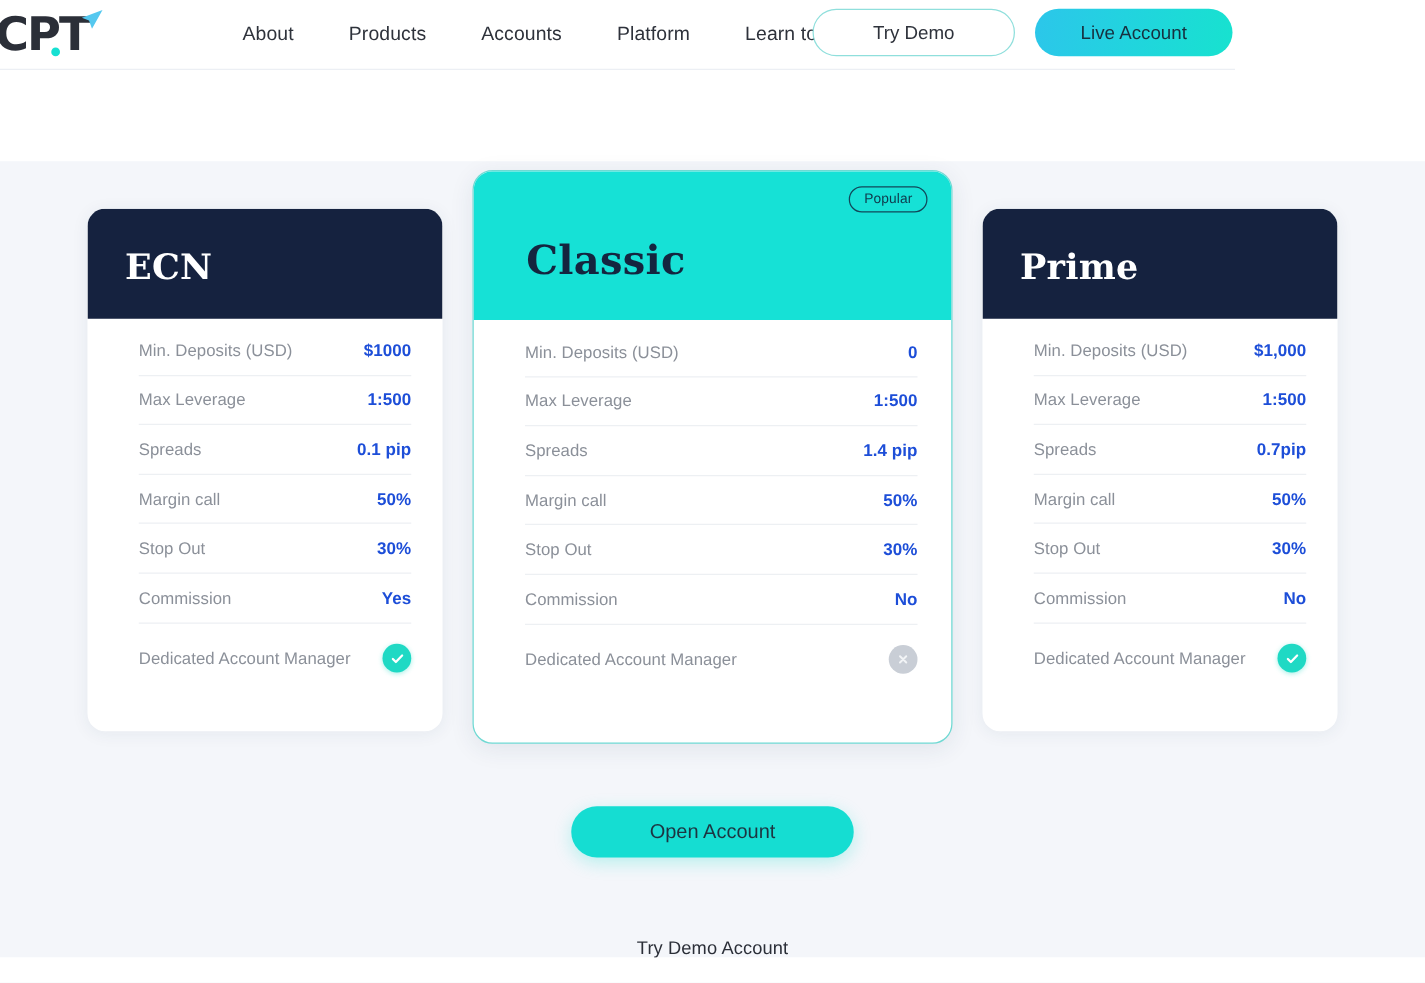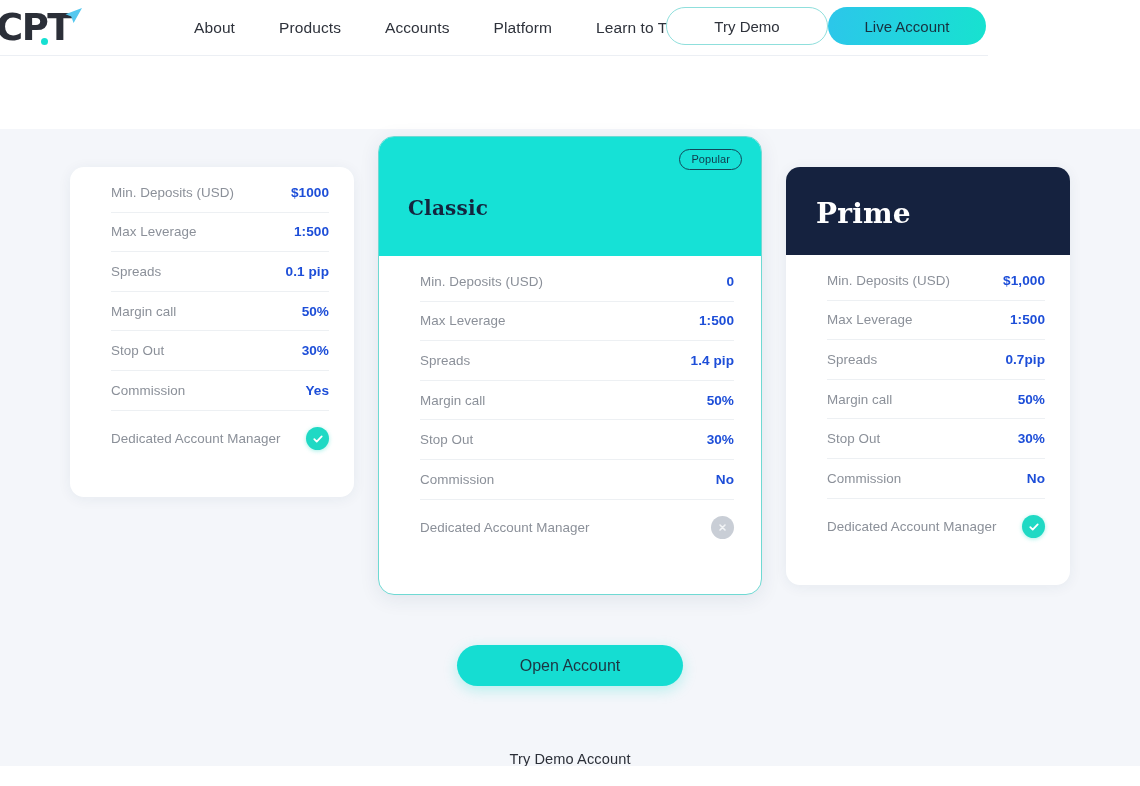--- a/index.html
+++ b/index.html
@@ -109,20 +109,21 @@
     white-space: nowrap;
     letter-spacing: 0.1px;
   }
 
   .header-actions {
     position: absolute;
     right: 2px;
     top: 7px;
     display: flex;
     align-items: flex-start;
+    gap: 16px;
     z-index: 3;
   }
 
   .btn-demo {
     width: 162px;
     height: 38px;
     border-radius: 19px;
     border: 1px solid #8fdfdc;
     background: #ffffff;
     color: #2e323b;
@@ -223,22 +224,23 @@
     font-family: "DejaVu Serif", "Liberation Serif", serif;
     font-weight: 700;
     font-size: 28px;
     color: #ffffff;
     letter-spacing: 0.2px;
     margin-top: 4px;
   }
 
   .card.featured .card-title {
     color: #14253f;
-    font-size: 20px;
+    font-size: 32px;
     margin-top: 22px;
+    margin-left: 13px;
   }
 
   .badge-popular {
     position: absolute;
     top: 12px;
     right: 19px;
     border: 1px solid #11485a;
     color: #10394c;
     border-radius: 11px;
     font-size: 11px;
@@ -372,20 +374,23 @@
     </div>
   </div>
 
   <div class="hero-gap"></div>
 
   <div class="section">
 
     <div class="cards">
 
       <div class="card">
+        <div class="card-head">
+          <span class="card-title">ECN</span>
+        </div>
         <div class="card-body">
           <div class="row">
             <span class="row-label">Min. Deposits (USD)</span>
             <span class="row-value">$1000</span>
           </div>
           <div class="row">
             <span class="row-label">Max Leverage</span>
             <span class="row-value">1:500</span>
           </div>
           <div class="row">

